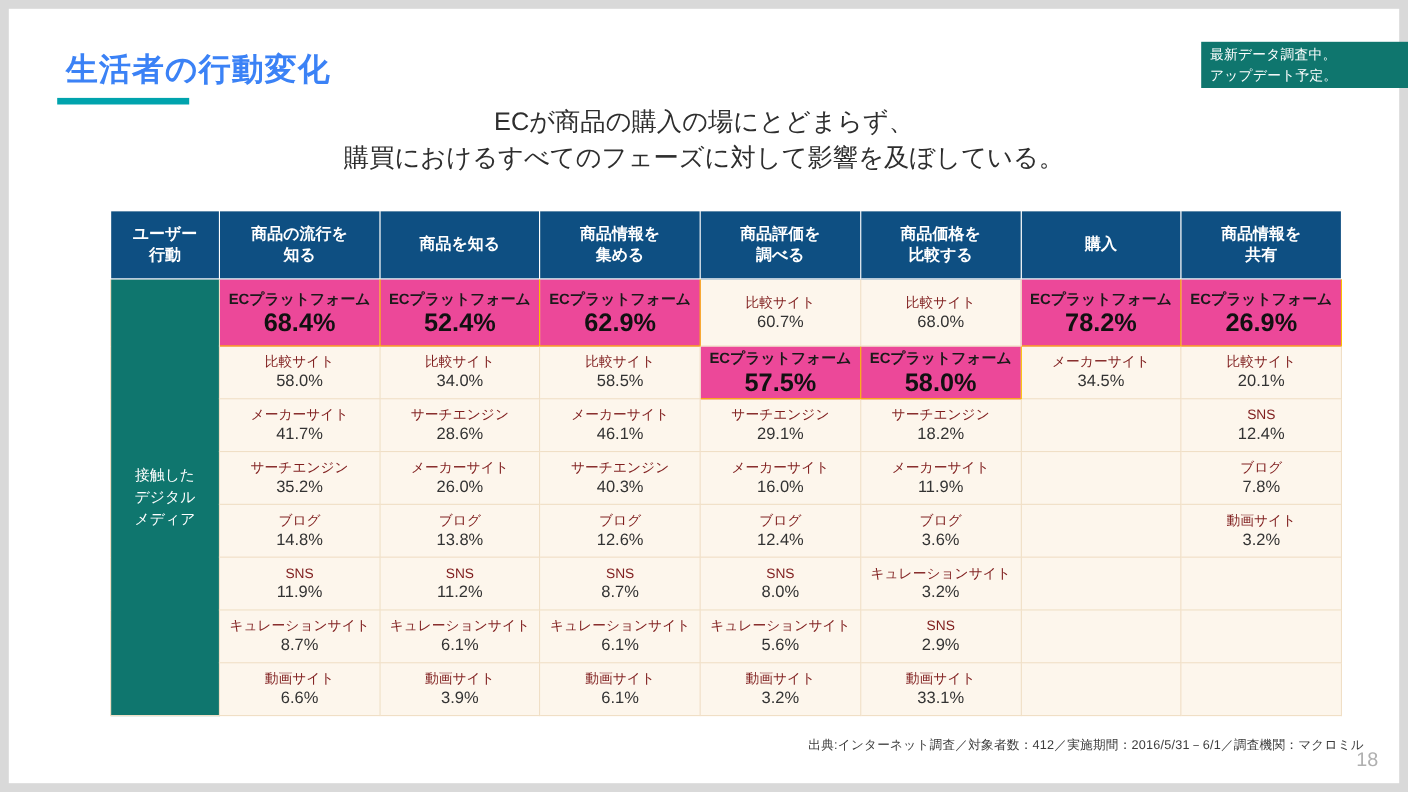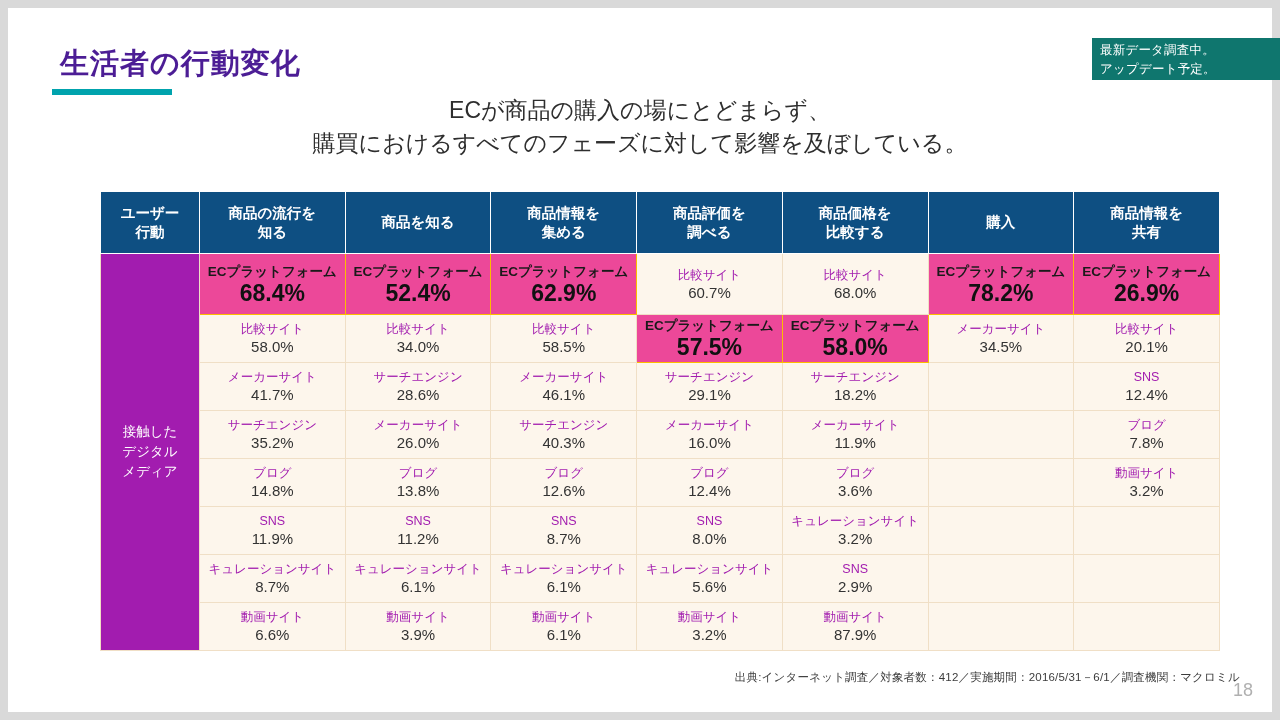--- a/index.html
+++ b/index.html
@@ -14,21 +14,21 @@
     left: 8px; top: 8px;
     width: 1264px; height: 704px;
     background: #ffffff;
   }
 
   
   #title {
     position: absolute;
     left: 52px; top: 36px;
     font-size: 29px;
-    color: #4c1d95;
+    color: #3b82f6;
     letter-spacing: 1px;
     white-space: nowrap;
   }
   #title-rule {
     position: absolute;
     left: 44px; top: 81px;
     width: 120px; height: 6px;
     background: #00a3ad;
   }
   #notice-badge {
@@ -79,39 +79,39 @@
     font-size: 14.5px;
     font-weight: bold;
     line-height: 19px;
     height: 62px;
     border: 1px solid #ffffff;
     padding: 2px 3px;
   }
   th.corner { width: 99px; font-size: 13.5px; }
   
   td.rowlabel {
-    background: #a21caf;
+    background: #0f766e;
     color: #ffffff;
     font-size: 13.5px;
     font-weight: bold;
     line-height: 20px;
     border: 1px solid #ffffff;
     width: 99px;
   }
   
   td.cell {
     height: 48px;
     padding: 2px 2px;
     color: #333333;
   }
   td.cell .lbl {
     display: block;
     font-size: 12.5px;
     line-height: 16px;
-    color: #a21caf;
+    color: #7f1d1d;
     white-space: nowrap;
   }
   td.cell .val {
     display: block;
     font-size: 15px;
     line-height: 19px;
     color: #333333;
   }
   
   td.cell.hl {
@@ -415,21 +415,21 @@
             <td class="cell">
               <span class="lbl">動画サイト</span>
               <span class="val">6.1%</span>
             </td>
             <td class="cell">
               <span class="lbl">動画サイト</span>
               <span class="val">3.2%</span>
             </td>
             <td class="cell">
               <span class="lbl">動画サイト</span>
-              <span class="val">87.9%</span>
+              <span class="val">33.1%</span>
             </td>
             <td class="cell empty"></td>
             <td class="cell empty"></td>
           </tr>
         </tbody>
     </table>
   </div>
 
   <div id="source">出典:インターネット調査／対象者数：412／実施期間：2016/5/31－6/1／調査機関：マクロミル</div>
   <div id="pagenum">18</div>

